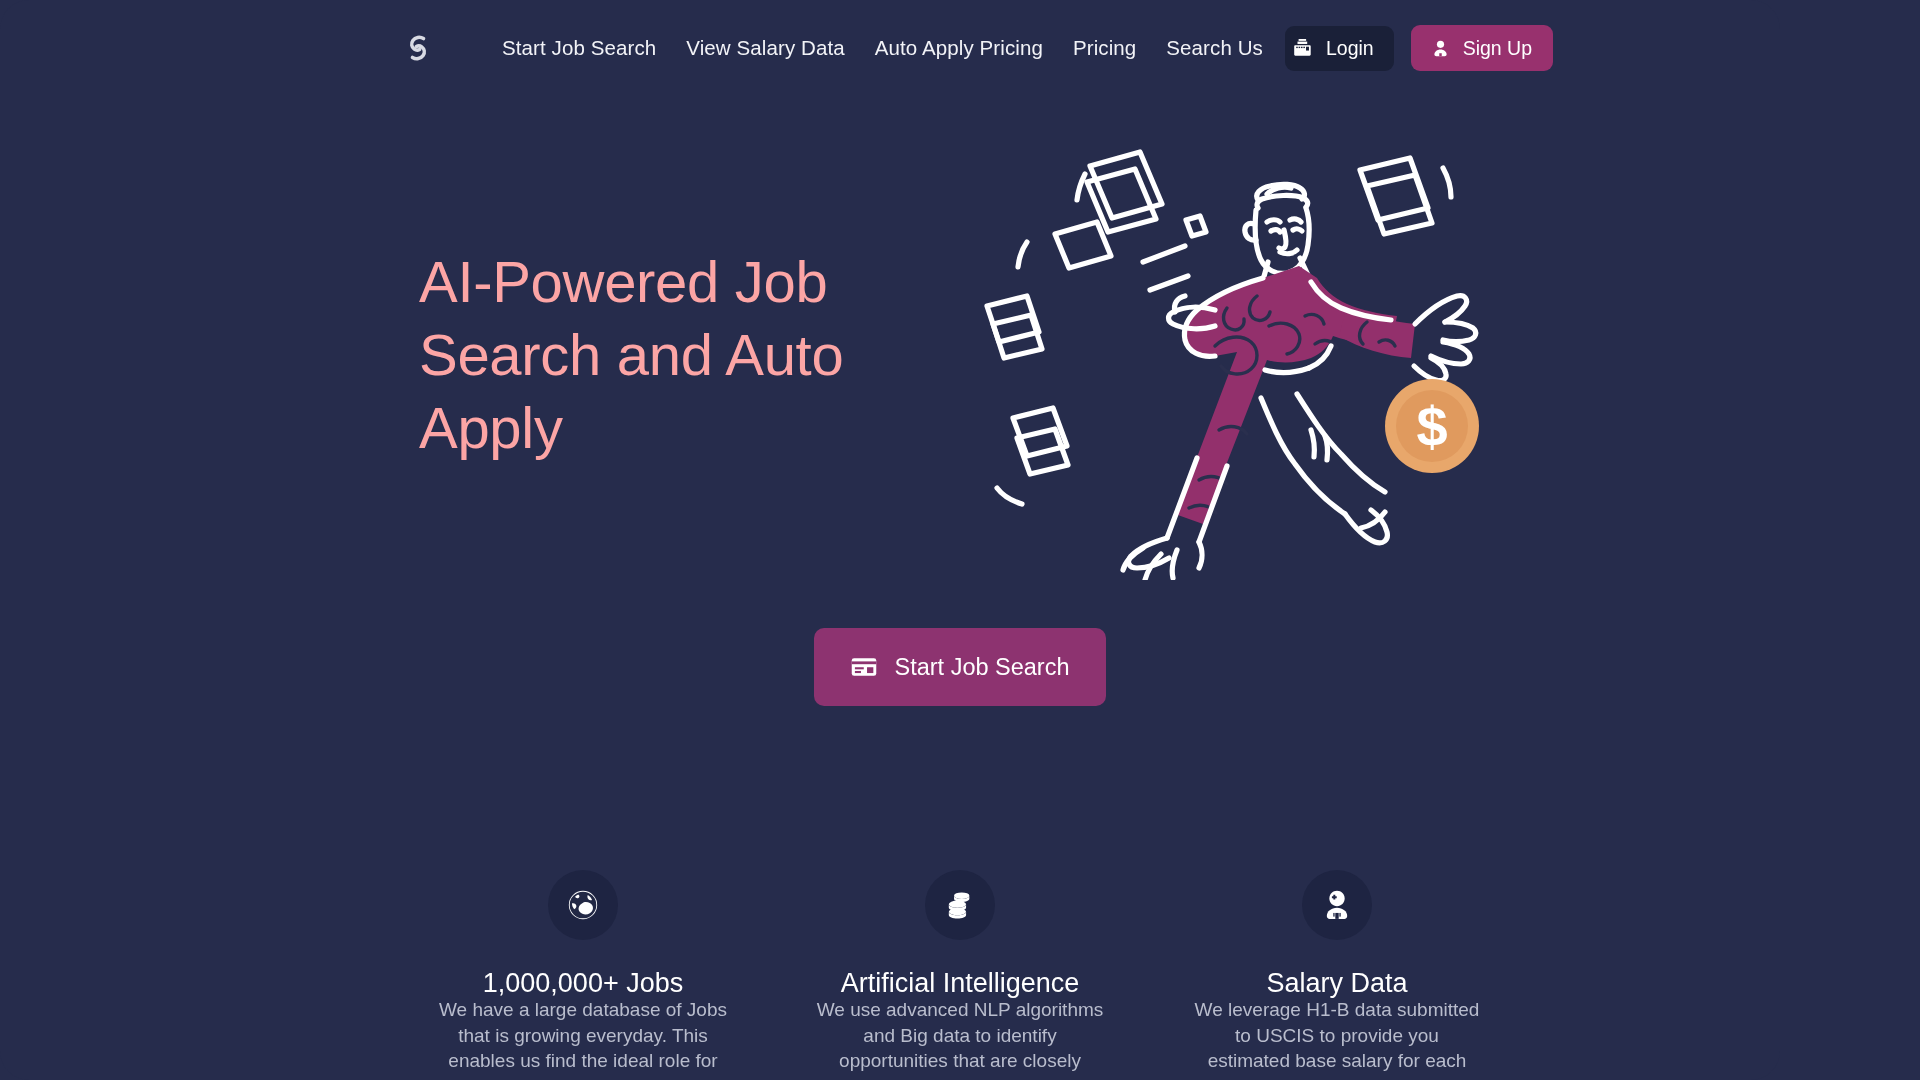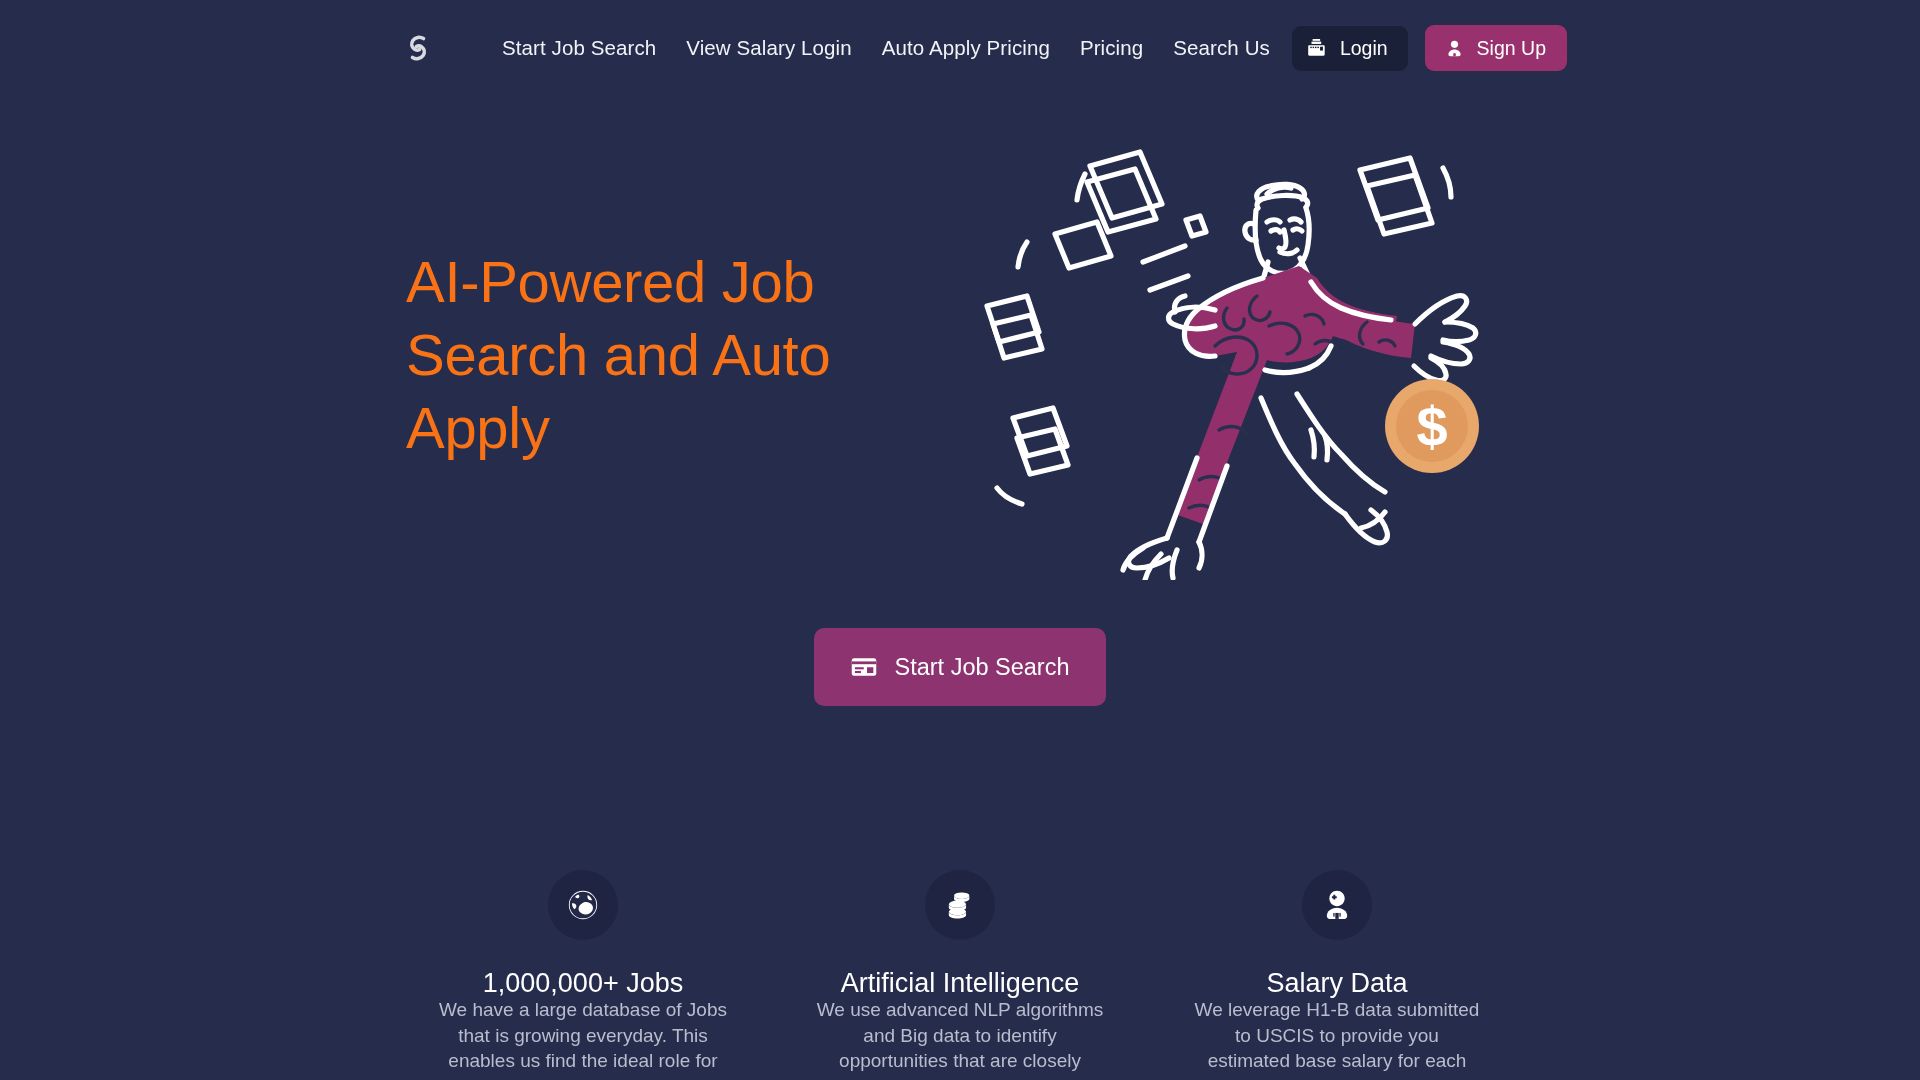--- a/index.html
+++ b/index.html
@@ -73,21 +73,21 @@
     margin-left: 22px;
   }
 
   .btn-login {
     display: flex;
     align-items: center;
     gap: 12px;
     background: #1a2038;
     border: none;
     border-radius: 9px;
-    padding: 11px 20px 11px 14px;
+    padding: 11px 20px 11px 7px;
     color: #ffffff;
     font-family: "Liberation Sans", sans-serif;
     font-size: 19.5px;
     cursor: pointer;
     white-space: nowrap;
   }
 
   .btn-signup {
     display: flex;
     align-items: center;
@@ -107,27 +107,27 @@
   .hero {
     position: absolute;
     top: 120px;
     left: 0;
     width: 1920px;
     height: 520px;
   }
 
   .hero-title {
     position: absolute;
-    left: 406px;
+    left: 419px;
     top: 125px;
     width: 470px;
     font-size: 58px;
     line-height: 73px;
     font-weight: 400;
-    color: #f97316;
+    color: #fca5a5;
     letter-spacing: -0.3px;
   }
 
   .hero-art {
     position: absolute;
     left: 975px;
     top: 10px;
     width: 540px;
     height: 450px;
   }
@@ -221,21 +221,21 @@
       <svg width="40" height="40" viewBox="0 0 40 40">
         <path d="M25.5 10.5c-3.6-2.2-8.2-1.4-10.6 2.0c-2.0 2.9-1.3 6.6 1.4 8.6
                  c1.6 1.2 3.7 1.3 5.3 0.4" fill="none" stroke="#d8dae3" stroke-width="3.6" stroke-linecap="round"></path>
         <path d="M14.5 29.5c3.6 2.2 8.2 1.4 10.6-2.0c2.0-2.9 1.3-6.6-1.4-8.6
                  c-1.6-1.2-3.7-1.3-5.3-0.4" fill="none" stroke="#d8dae3" stroke-width="3.6" stroke-linecap="round"></path>
       </svg>
     </div>
 
     <div class="nav-links">
       <a class="nav-link">Start Job Search</a>
-      <a class="nav-link">View Salary Login</a>
+      <a class="nav-link">View Salary Data</a>
       <a class="nav-link">Auto Apply Pricing</a>
       <a class="nav-link">Pricing</a>
       <a class="nav-link">Search Us</a>
     </div>
 
     <div class="nav-actions">
 
       <button class="btn-login">
         <span>
           <svg width="22" height="22" viewBox="0 0 24 24" fill="#ffffff">

